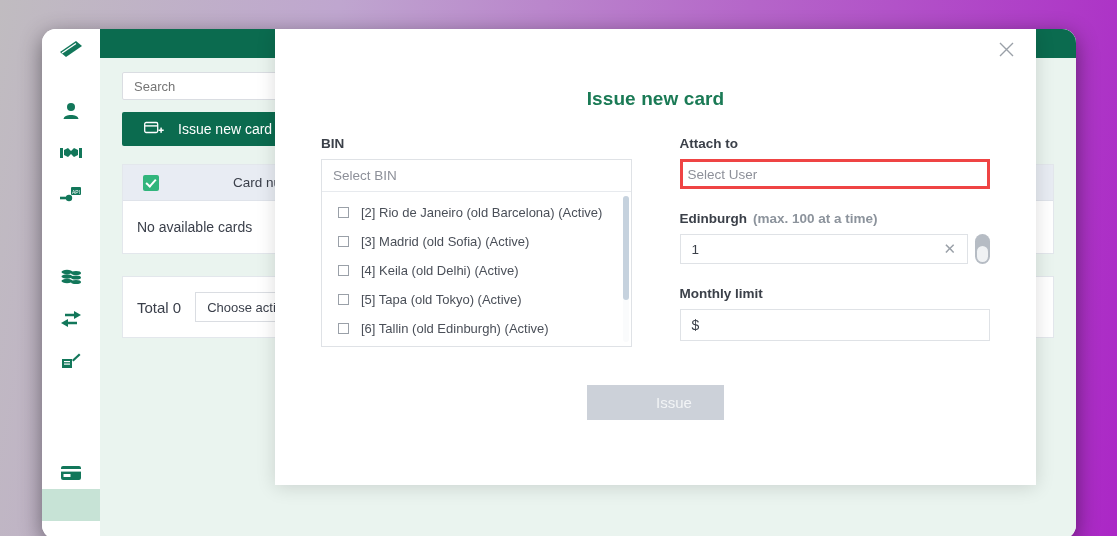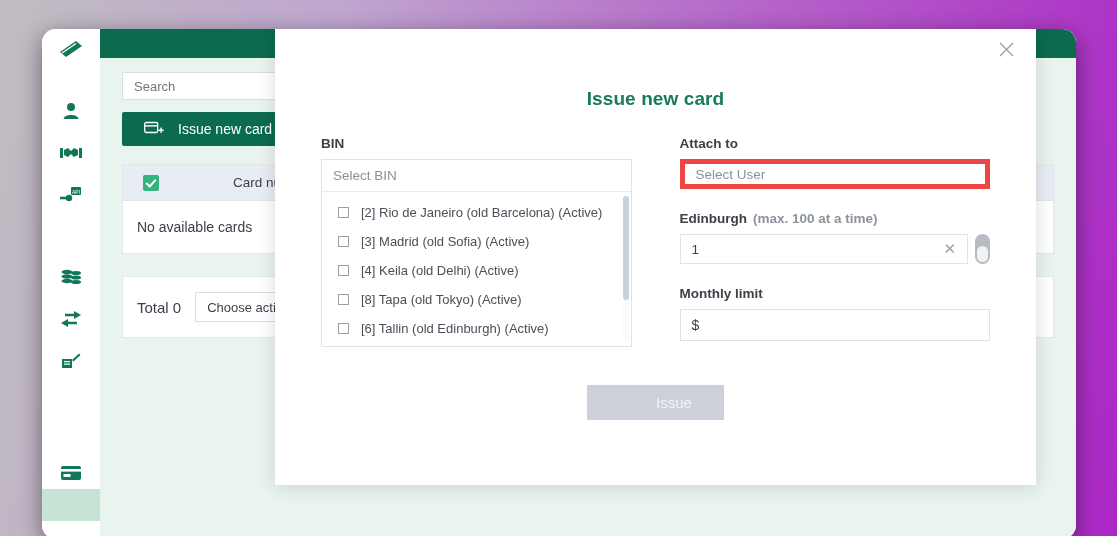--- a/index.html
+++ b/index.html
@@ -140,22 +140,22 @@
     padding: 26px 46px 0 46px;
   }
   .col { width: 317px; }
 
   .field-label {
     font-size: 13.5px; color: #3b4049; margin-bottom: 8px; font-weight: bold;
   }
   .field-label .hint { font-weight: bold; color: #8c939c; margin-left: 6px; }
 
   .text-input {
-    width: 100%; height: 30px; border: 5px solid #ef4444; background: #fff;
-    display: flex; align-items: center; padding: 0 11px;
+    width: 100%; height: 30px; border: 3px solid #ef4444; background: #fff;
+    display: flex; align-items: center; padding: 0 5px;
     font-size: 13.5px; color: #8d9099;
   }
 
   
   #bin-combo {
     border: 1px solid #dfe2e6; background: #fff;
     height: 188px; display: flex; flex-direction: column;
   }
   #bin-placeholder {
     height: 32px; display: flex; align-items: center; padding: 0 11px;
@@ -364,21 +364,21 @@
               <div class="bin-option">
                 <span class="opt-check"></span>
                 <span>[3] Madrid (old Sofia) (Active)</span>
               </div>
               <div class="bin-option">
                 <span class="opt-check"></span>
                 <span>[4] Keila (old Delhi) (Active)</span>
               </div>
               <div class="bin-option">
                 <span class="opt-check"></span>
-                <span>[8] Tapa (old Tokyo) (Active)</span>
+                <span>[5] Tapa (old Tokyo) (Active)</span>
               </div>
               <div class="bin-option">
                 <span class="opt-check"></span>
                 <span>[6] Tallin (old Edinburgh) (Active)</span>
               </div>
               <div id="bin-scrollbar">
                 <div id="bin-scroll-thumb"></div>
               </div>
             </div>
           </div>

